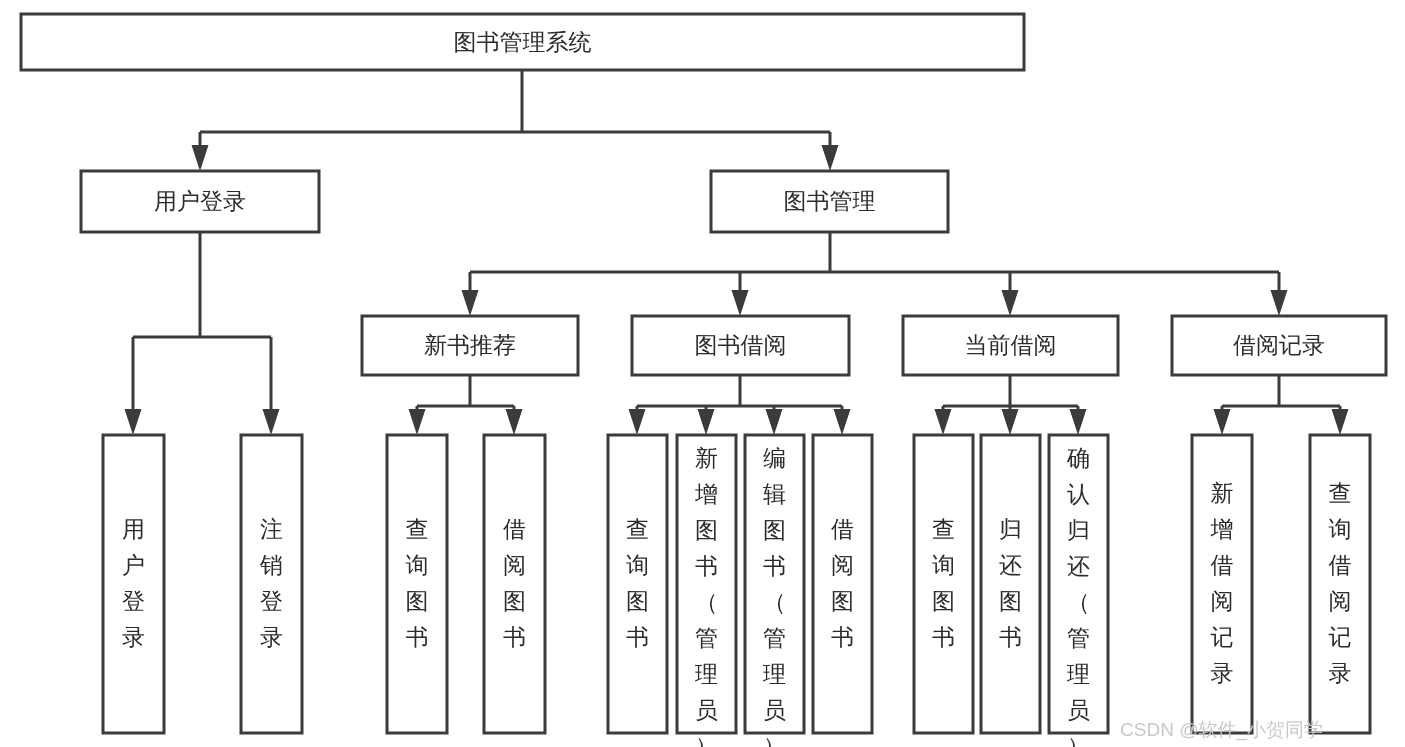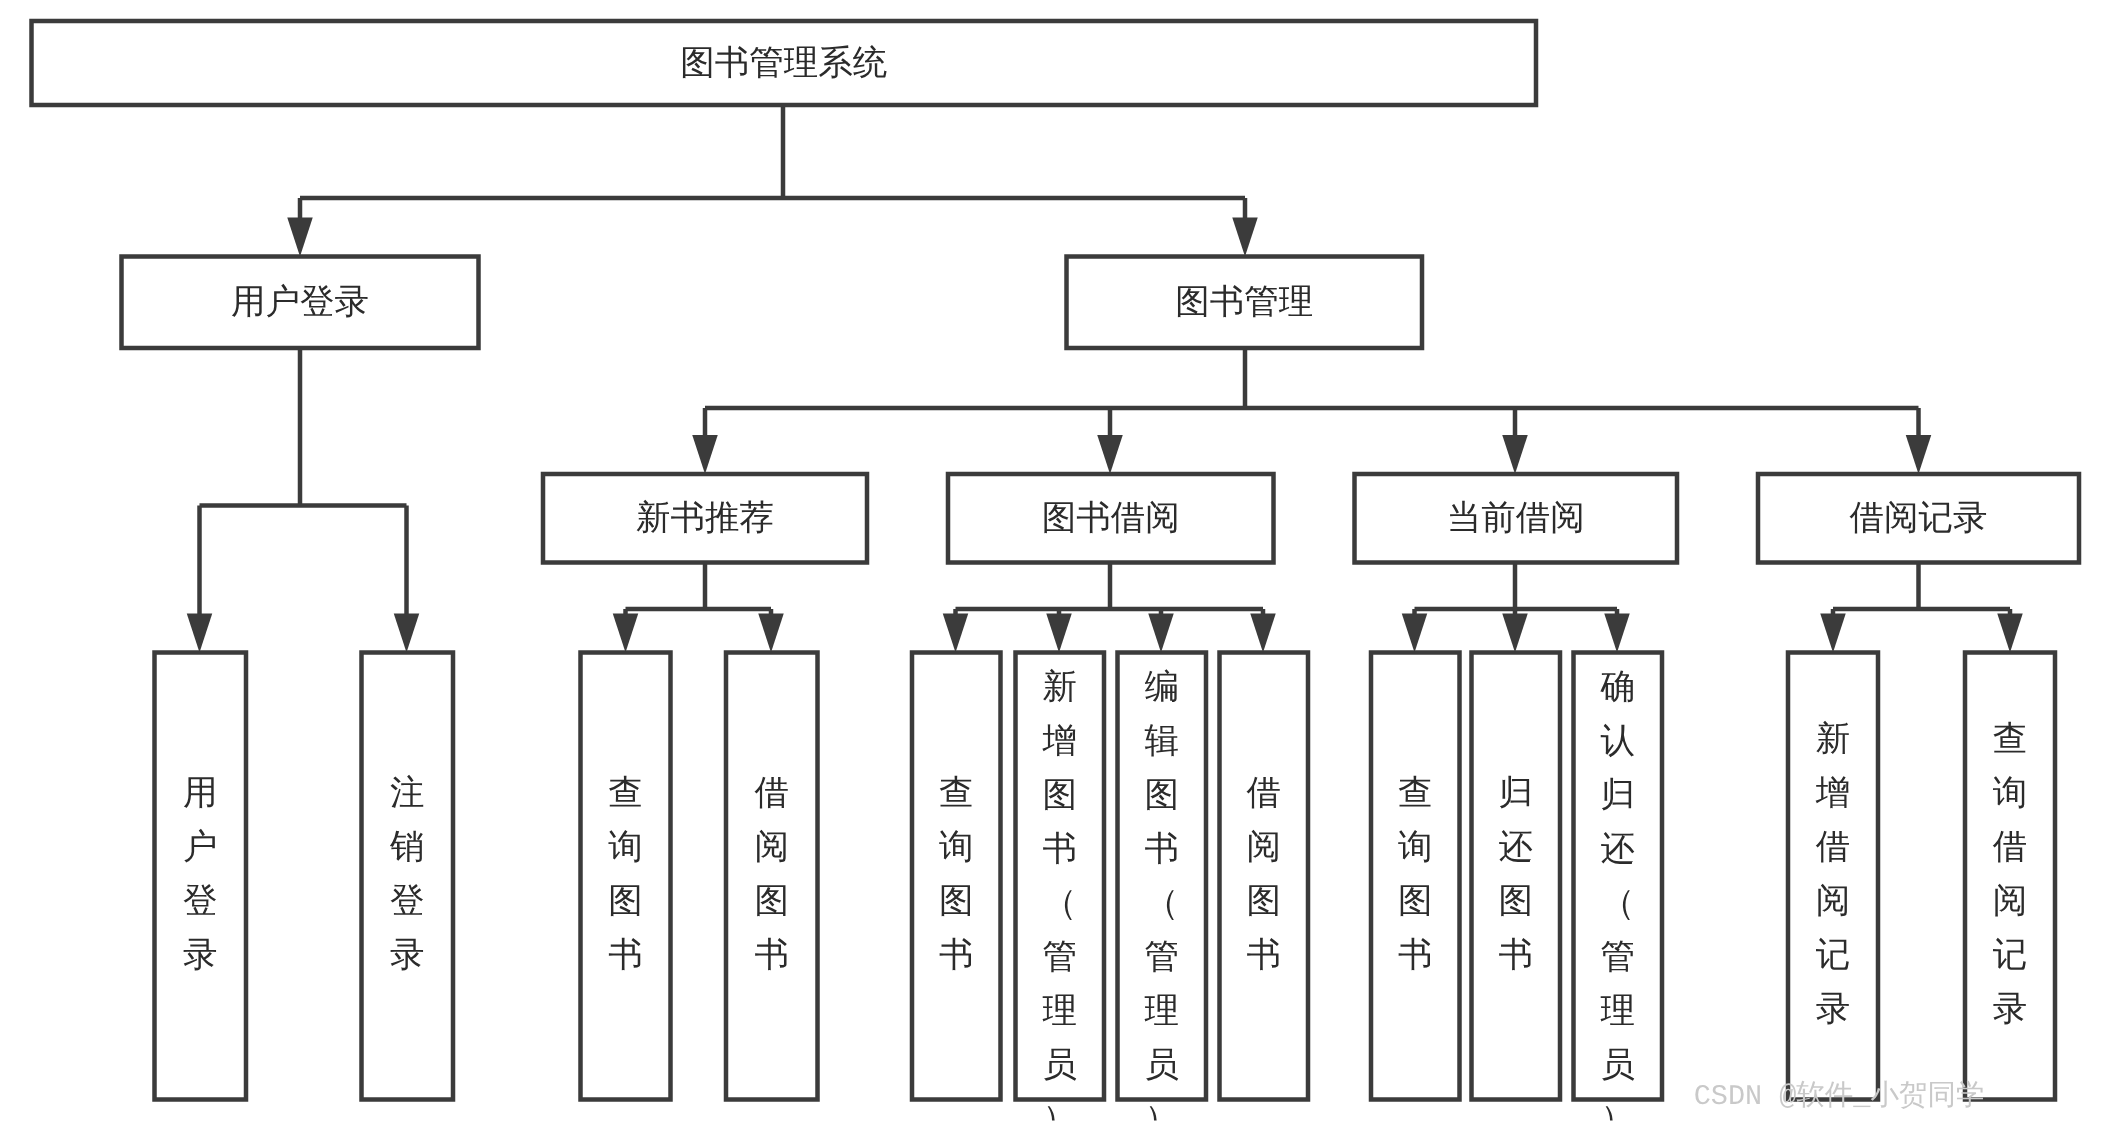--- a/index.html
+++ b/index.html
@@ -48,21 +48,21 @@
     fill: none;
   }
   .arrow-head {
     fill: #3b3b3b;
     stroke: none;
   }
   .watermark {
     position: absolute;
     right: 8px;
     bottom: 4px;
-    font-family: Liberation Mono, monospace;
+    font-family: Liberation Sans, sans-serif;
     font-size: 19px;
     color: #c9c9c9;
     white-space: nowrap;
     user-select: none;
   }
 </style>
 </head>
 <body>
 
 <div id="diagram-root">

